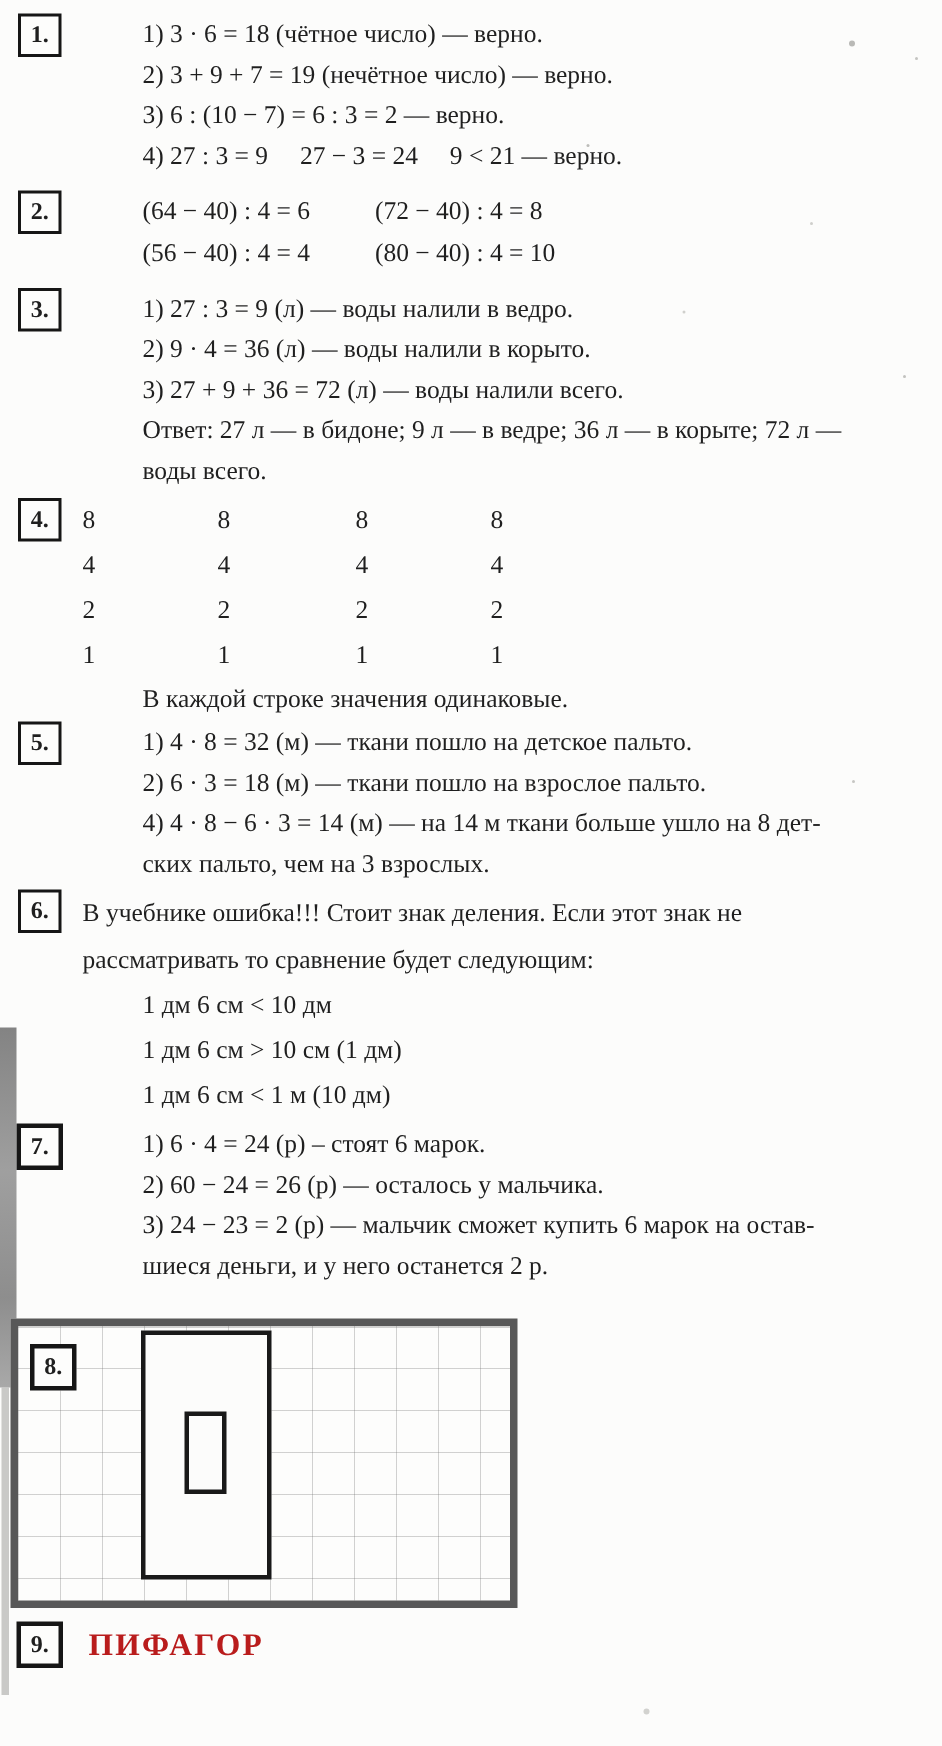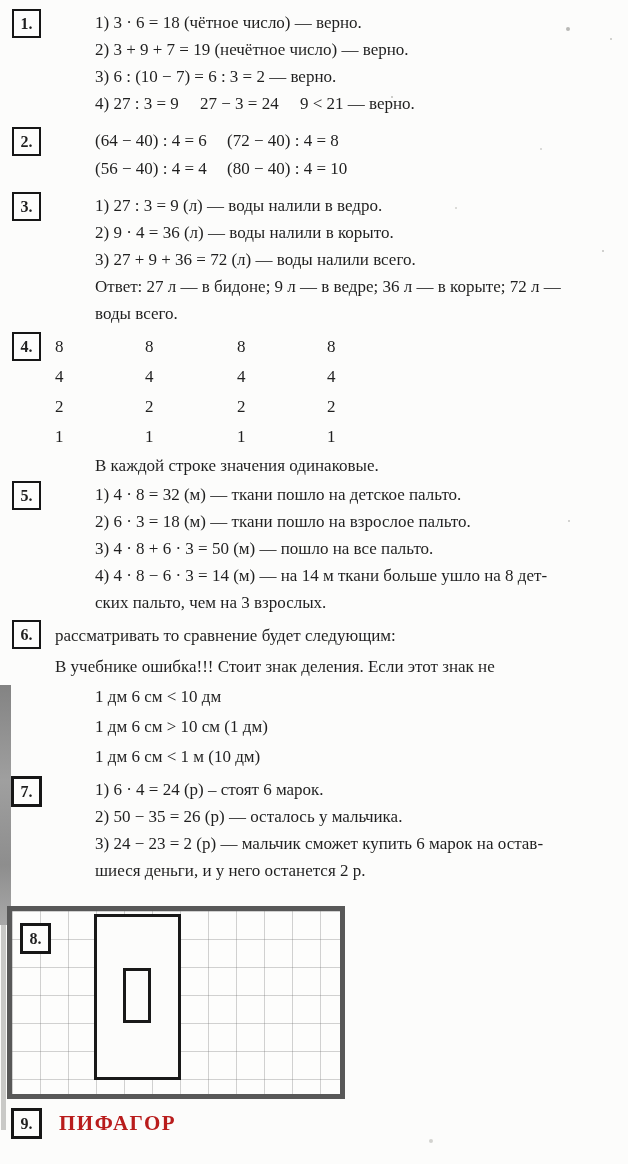--- a/index.html
+++ b/index.html
@@ -21,21 +21,21 @@
     display:flex;align-items:center;justify-content:center;
     font-weight:bold;font-size:16px;
     box-sizing:content-box;
   }
   .numbox.bold{border-width:3px;left:11px;}
   .line{line-height:27px;white-space:nowrap;margin-left:40px;}
   .title{line-height:26px;font-style:italic;white-space:nowrap;}
   
   .s1{margin-top:9px;}
   .s2{margin-top:10px;}
-  .s2 .line{line-height:28px;display:flex;}
+  .s2 .line{line-height:28px;display:flex;gap:23px;}
   .s2 .cell-l{width:132px;}
   .s3{margin-top:9px;}
   .s4{margin-top:5px;}
   .grid4{display:grid;grid-template-columns:90px 92px 90px 80px;}
   .grid4 span{line-height:30px;}
   .s5{margin-top:2px;}
   .s6{margin-top:4px;}
   .s6 .intro{line-height:31px;white-space:nowrap;}
   .cols{display:flex;}
   .col-l{width:265px;}
@@ -163,46 +163,45 @@
     </div>
     <div class="line">В каждой строке значения одинаковые.</div>
   </div>
 </div>
 
 <div class="section s5">
   <div class="numbox">5.</div>
   <div class="content">
     <div class="line">1) 4 · 8 = 32 (м) — ткани пошло на детское пальто.</div>
     <div class="line">2) 6 · 3 = 18 (м) — ткани пошло на взрослое пальто.</div>
-    <div class="line">3) 4 · 8 + 6 · 3 = 50 (м) — пошло на все пальто.</div>
     <div class="line">4) 4 · 8 − 6 · 3 = 14 (м) — на 14 м ткани больше ушло на 8 дет-</div>
     <div class="line">ских пальто, чем на 3 взрослых.</div>
   </div>
 </div>
 
 <div class="section s6">
   <div class="numbox">6.</div>
   <div class="content">
+    <div class="intro">В учебнике ошибка!!! Стоит знак деления. Если этот знак не</div>
     <div class="intro">рассматривать то сравнение будет следующим:</div>
-    <div class="intro">В учебнике ошибка!!! Стоит знак деления. Если этот знак не</div>
     <div class="cols">
       <div class="col-l">
         <div class="line">1 дм 6 см &lt; 10 дм</div>
         <div class="line">1 дм 6 см &gt; 10 см (1 дм)</div>
         <div class="line">1 дм 6 см &lt; 1 м (10 дм)</div>
       </div>
     </div>
   </div>
 </div>
 
 <div class="section s7">
   <div class="numbox bold">7.</div>
   <div class="content">
     <div class="line">1) 6 · 4 = 24 (р) – стоят 6 марок.</div>
-    <div class="line">2) 50 − 35 = 26 (р) — осталось у мальчика.</div>
+    <div class="line">2) 60 − 24 = 26 (р) — осталось у мальчика.</div>
     <div class="line">3) 24 − 23 = 2 (р) — мальчик сможет купить 6 марок на остав-</div>
     <div class="line">шиеся деньги, и у него останется 2 р.</div>
   </div>
 </div>
 
 <div class="figure">
   <div class="numbox fig-num">8.</div>
   <div class="tall-rect">
     <div class="small-rect"></div>
   </div>

